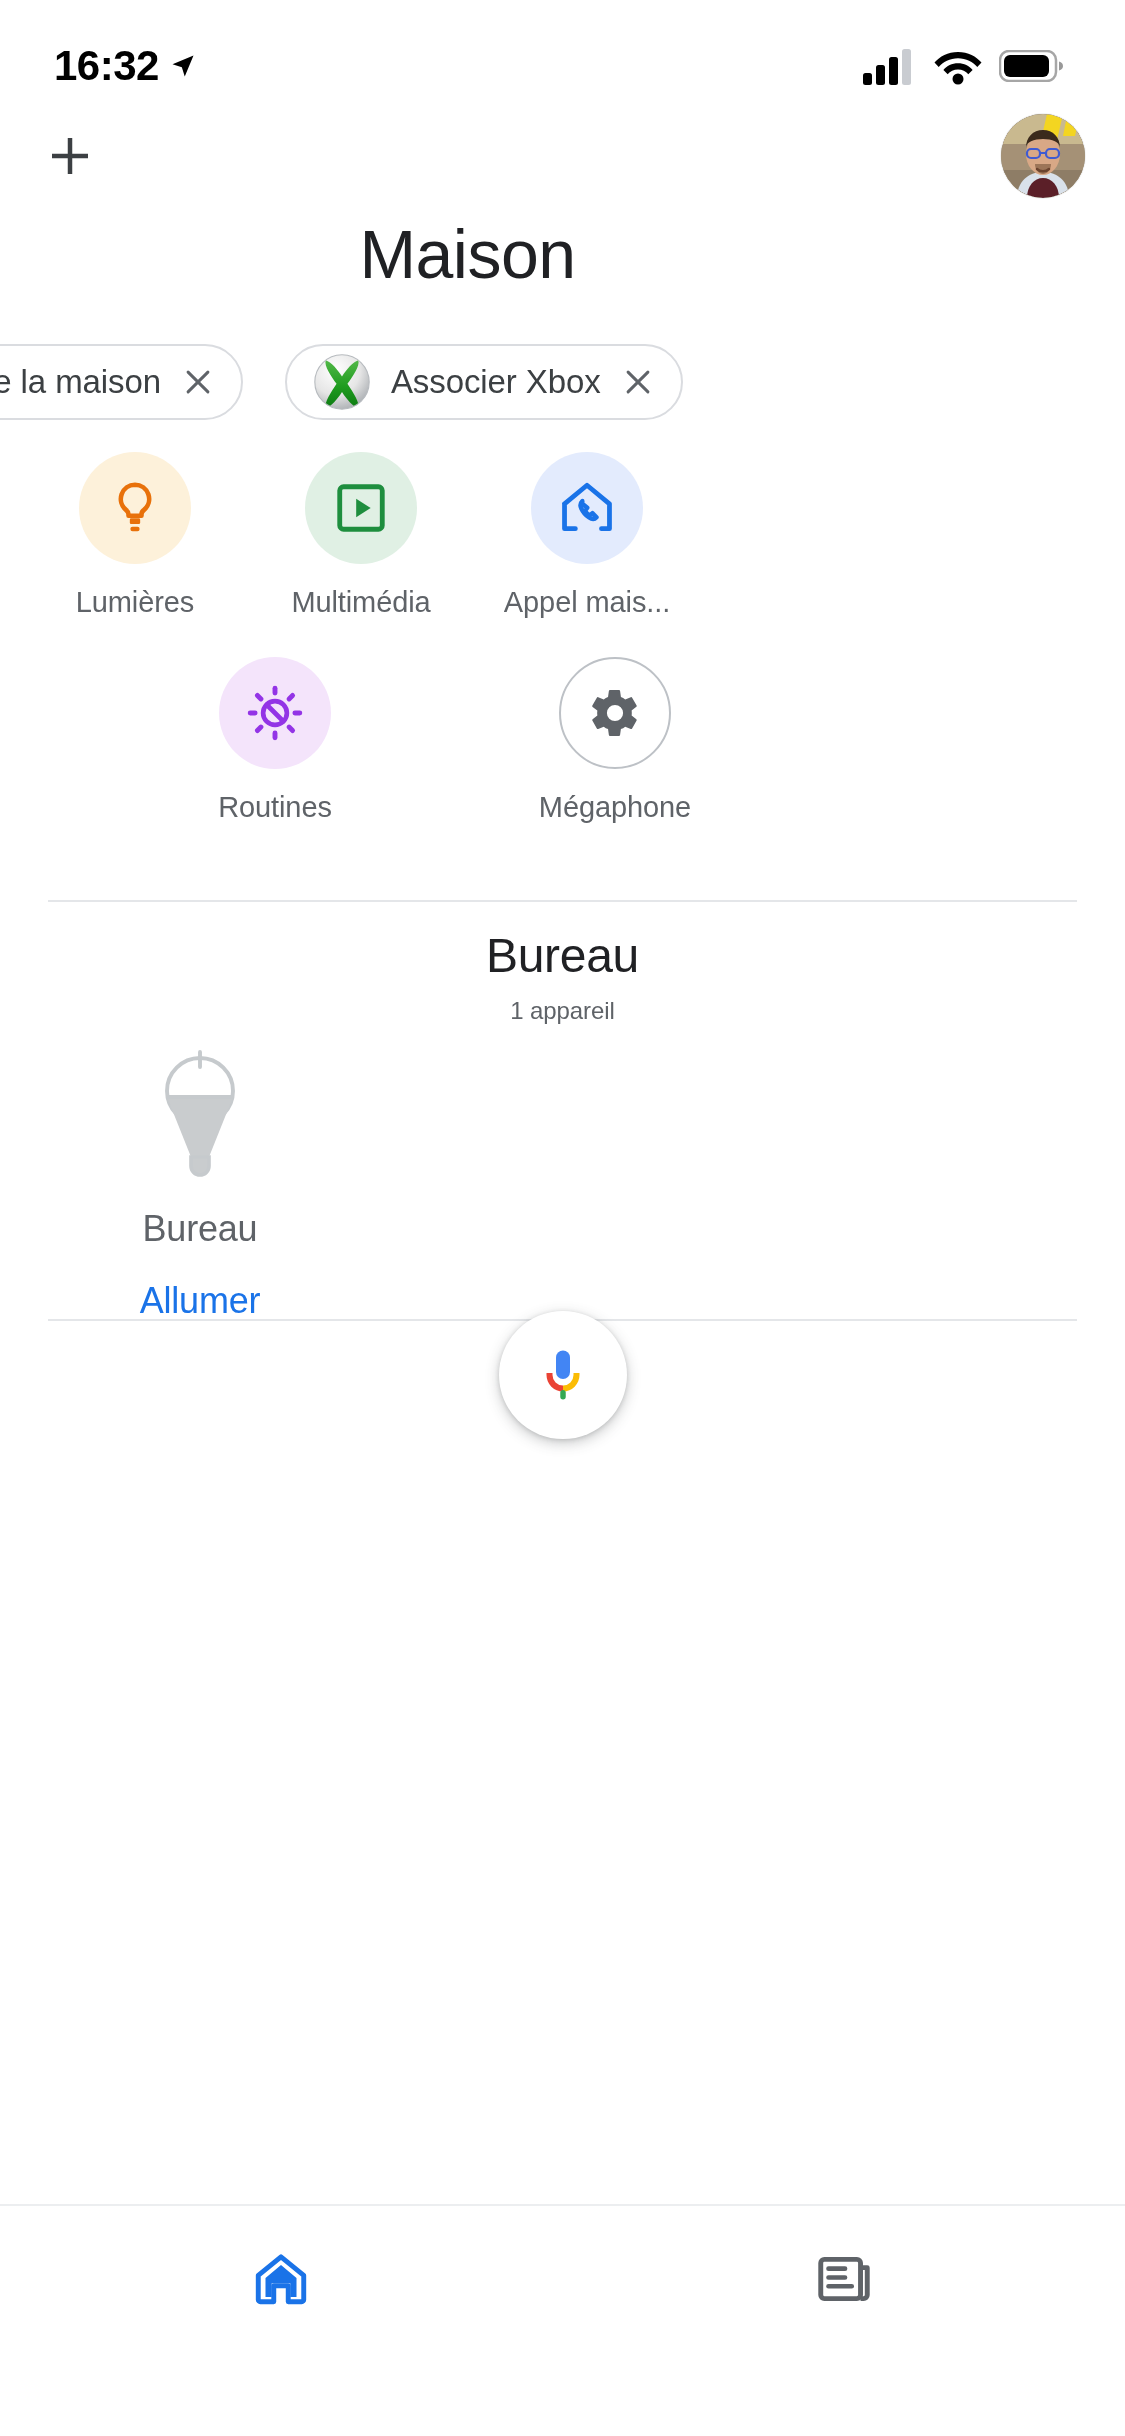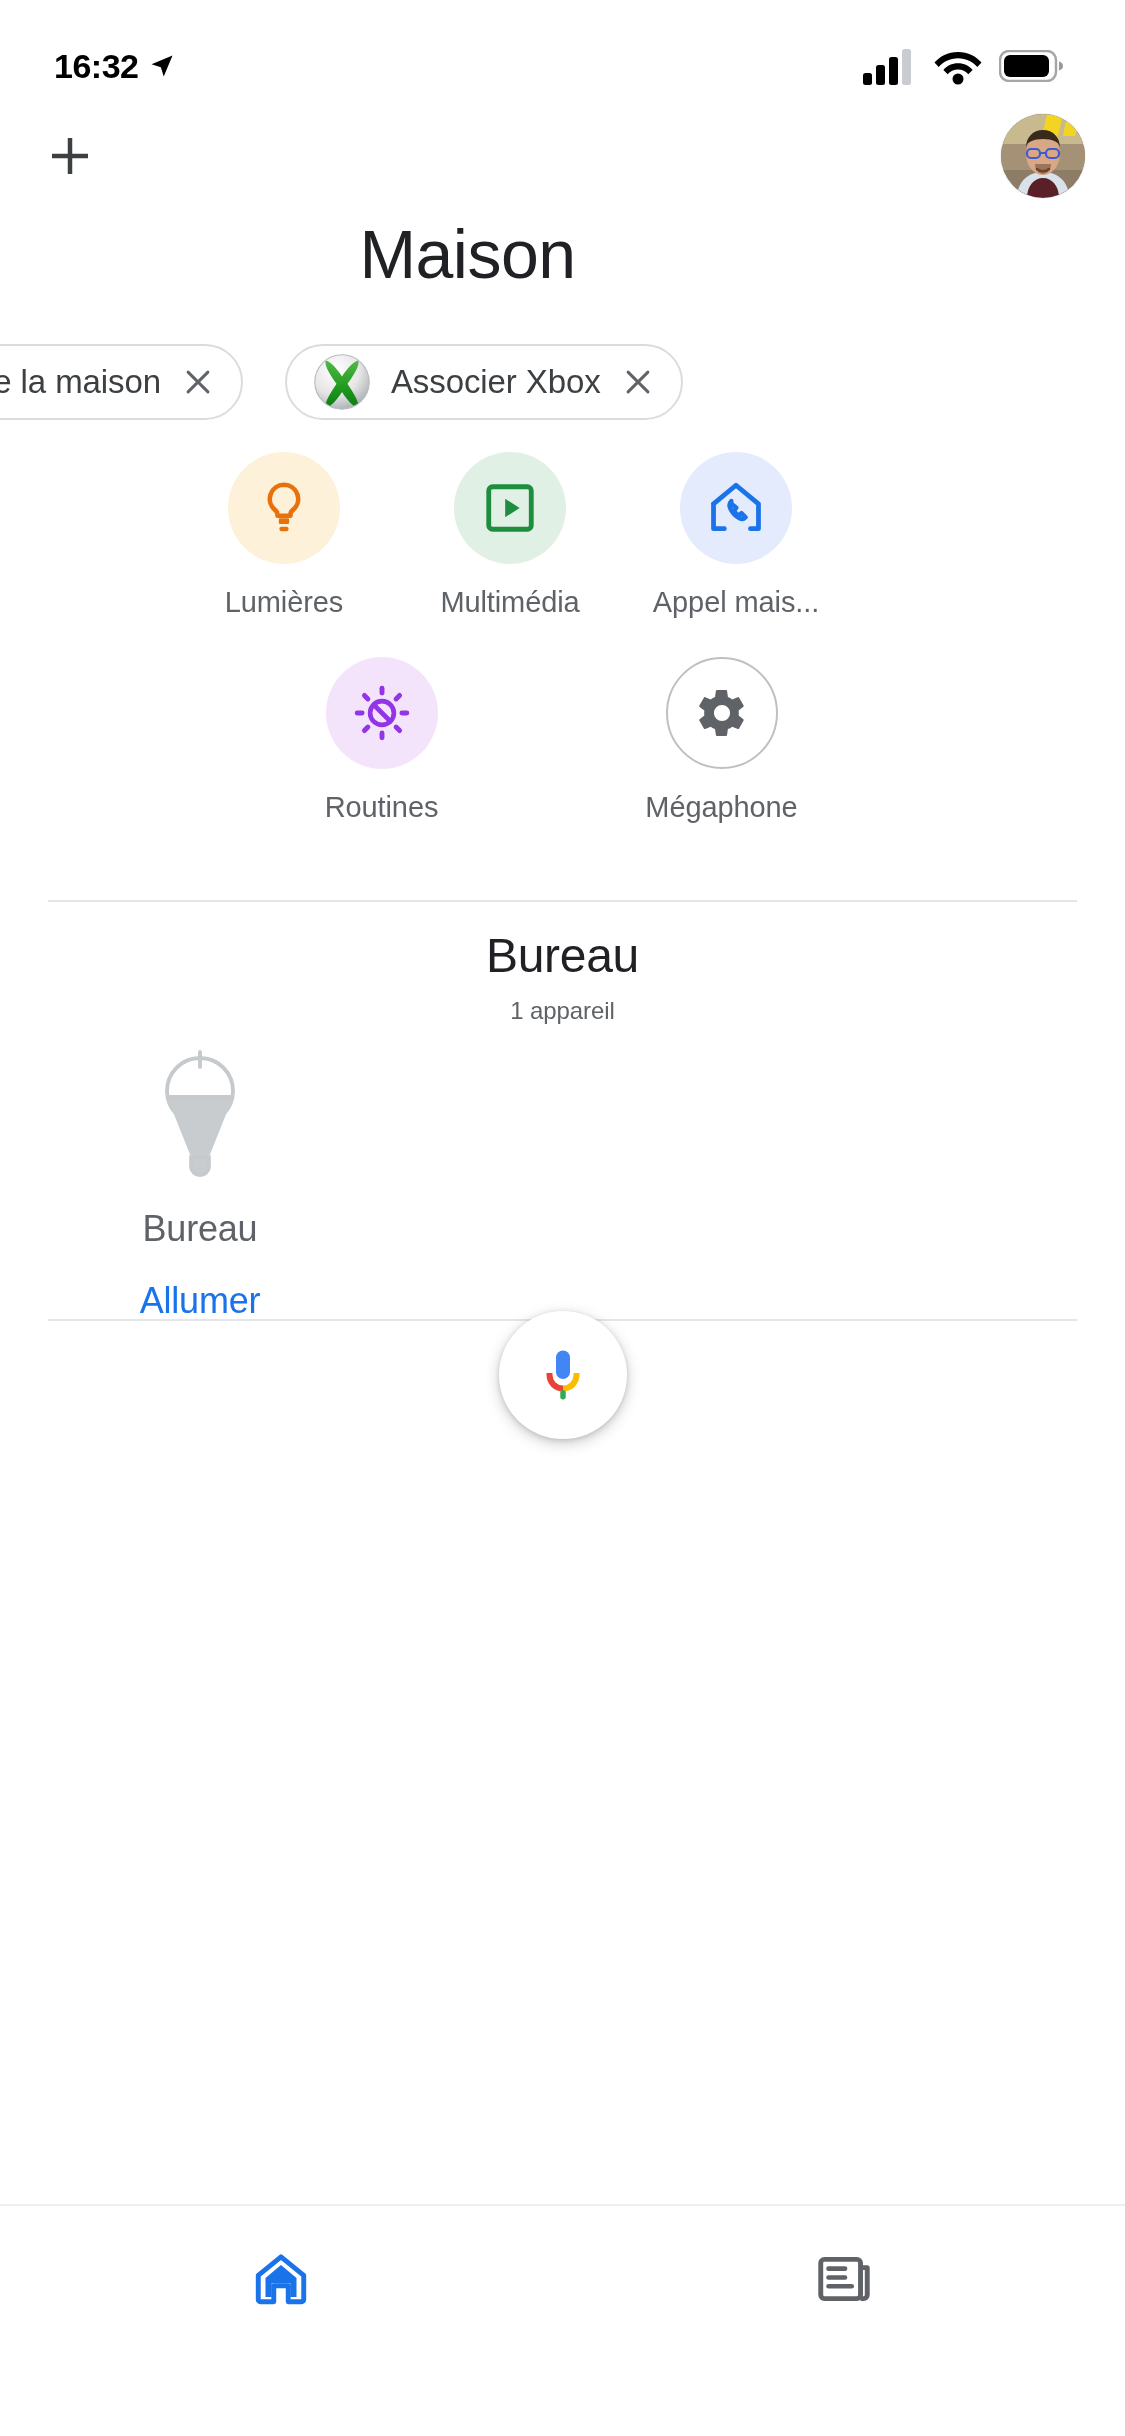--- a/index.html
+++ b/index.html
@@ -13,21 +13,21 @@
     -webkit-font-smoothing:antialiased;
   }
 
   
   .statusbar{
     position:absolute; top:0; left:0; width:1125px; height:132px;
     display:flex; align-items:center; justify-content:space-between;
     padding:0 62px 0 54px;
   }
   .sb-left{ display:flex; align-items:center; gap:10px; }
-  .sb-time{ font-size:34px; font-weight:600; letter-spacing:-0.5px; color:#000; }
+  .sb-time{ font-size:42px; font-weight:600; letter-spacing:-0.5px; color:#000; }
   .sb-loc{ width:28px; height:28px; display:block; }
   .sb-right{ display:flex; align-items:center; gap:16px; }
 
   
   .header{
     position:absolute; top:96px; left:0; width:1125px; height:120px;
     display:flex; align-items:center; justify-content:space-between;
     padding:0 40px 0 32px;
   }
   .plus-btn{
@@ -75,21 +75,21 @@
   .qa-circle{
     width:112px; height:112px; border-radius:50%;
     display:flex; align-items:center; justify-content:center;
   }
   .qa-circle.outlined{ background:#fff; border:2px solid #bdc1c6; }
   .qa-label{
     margin-top:22px; font-size:29px; color:#5f6368; text-align:center;
     letter-spacing:-0.1px; max-width:180px; overflow:hidden;
     white-space:nowrap; text-overflow:ellipsis;
   }
-  .qa-row{ display:flex; width:998px;justify-content:center; }
+  .qa-row{ display:flex; width:998px; }
   .qa-row.row1{ padding-left:22px; gap:0; }
   .qa-row.row1 .qa-item{ width:226px; }
   .qa-row.row2{ padding-left:105px; }
   .qa-row.row2 .qa-item{ width:340px; }
 
   
   .divider{
     position:absolute; left:48px; width:1029px; height:2px; background:#e4e6e9;
   }
   #divider-top{ top:900px; }

